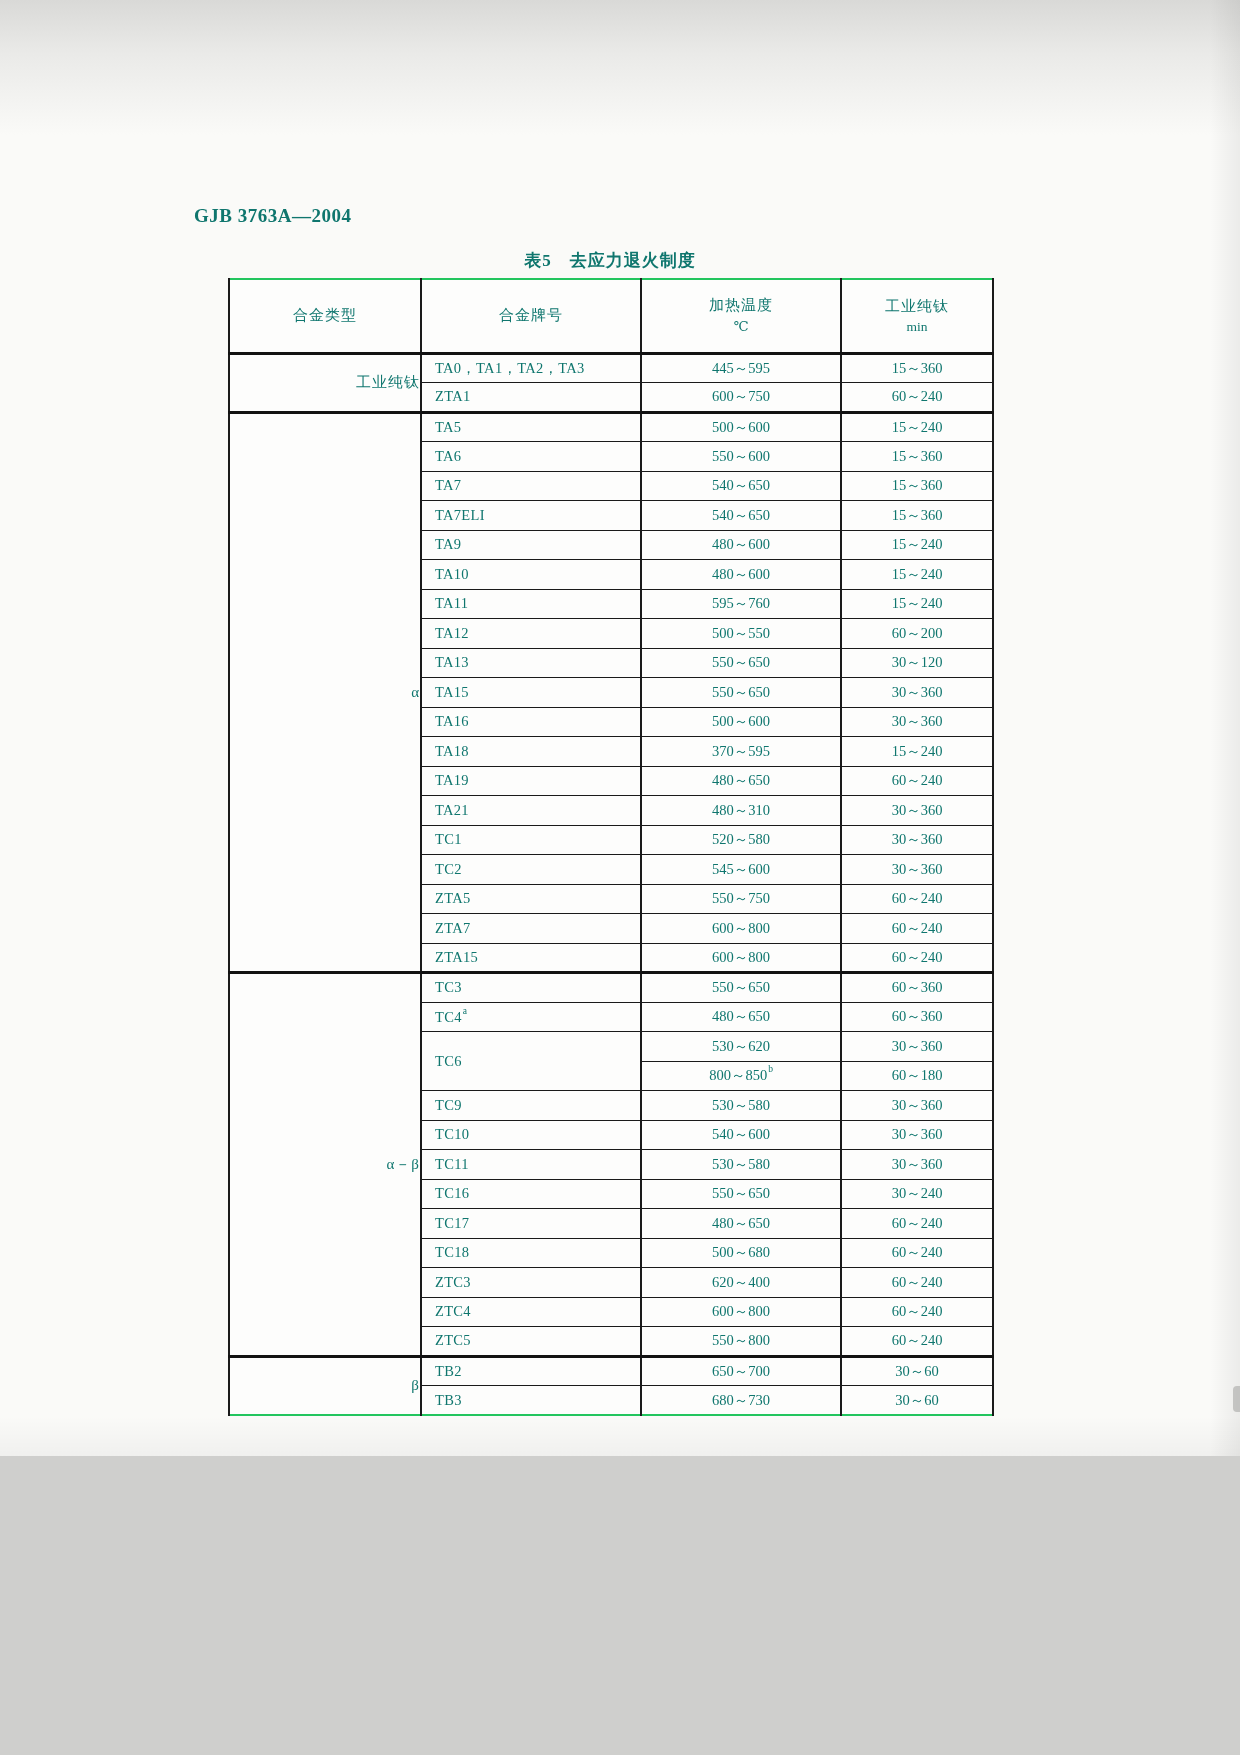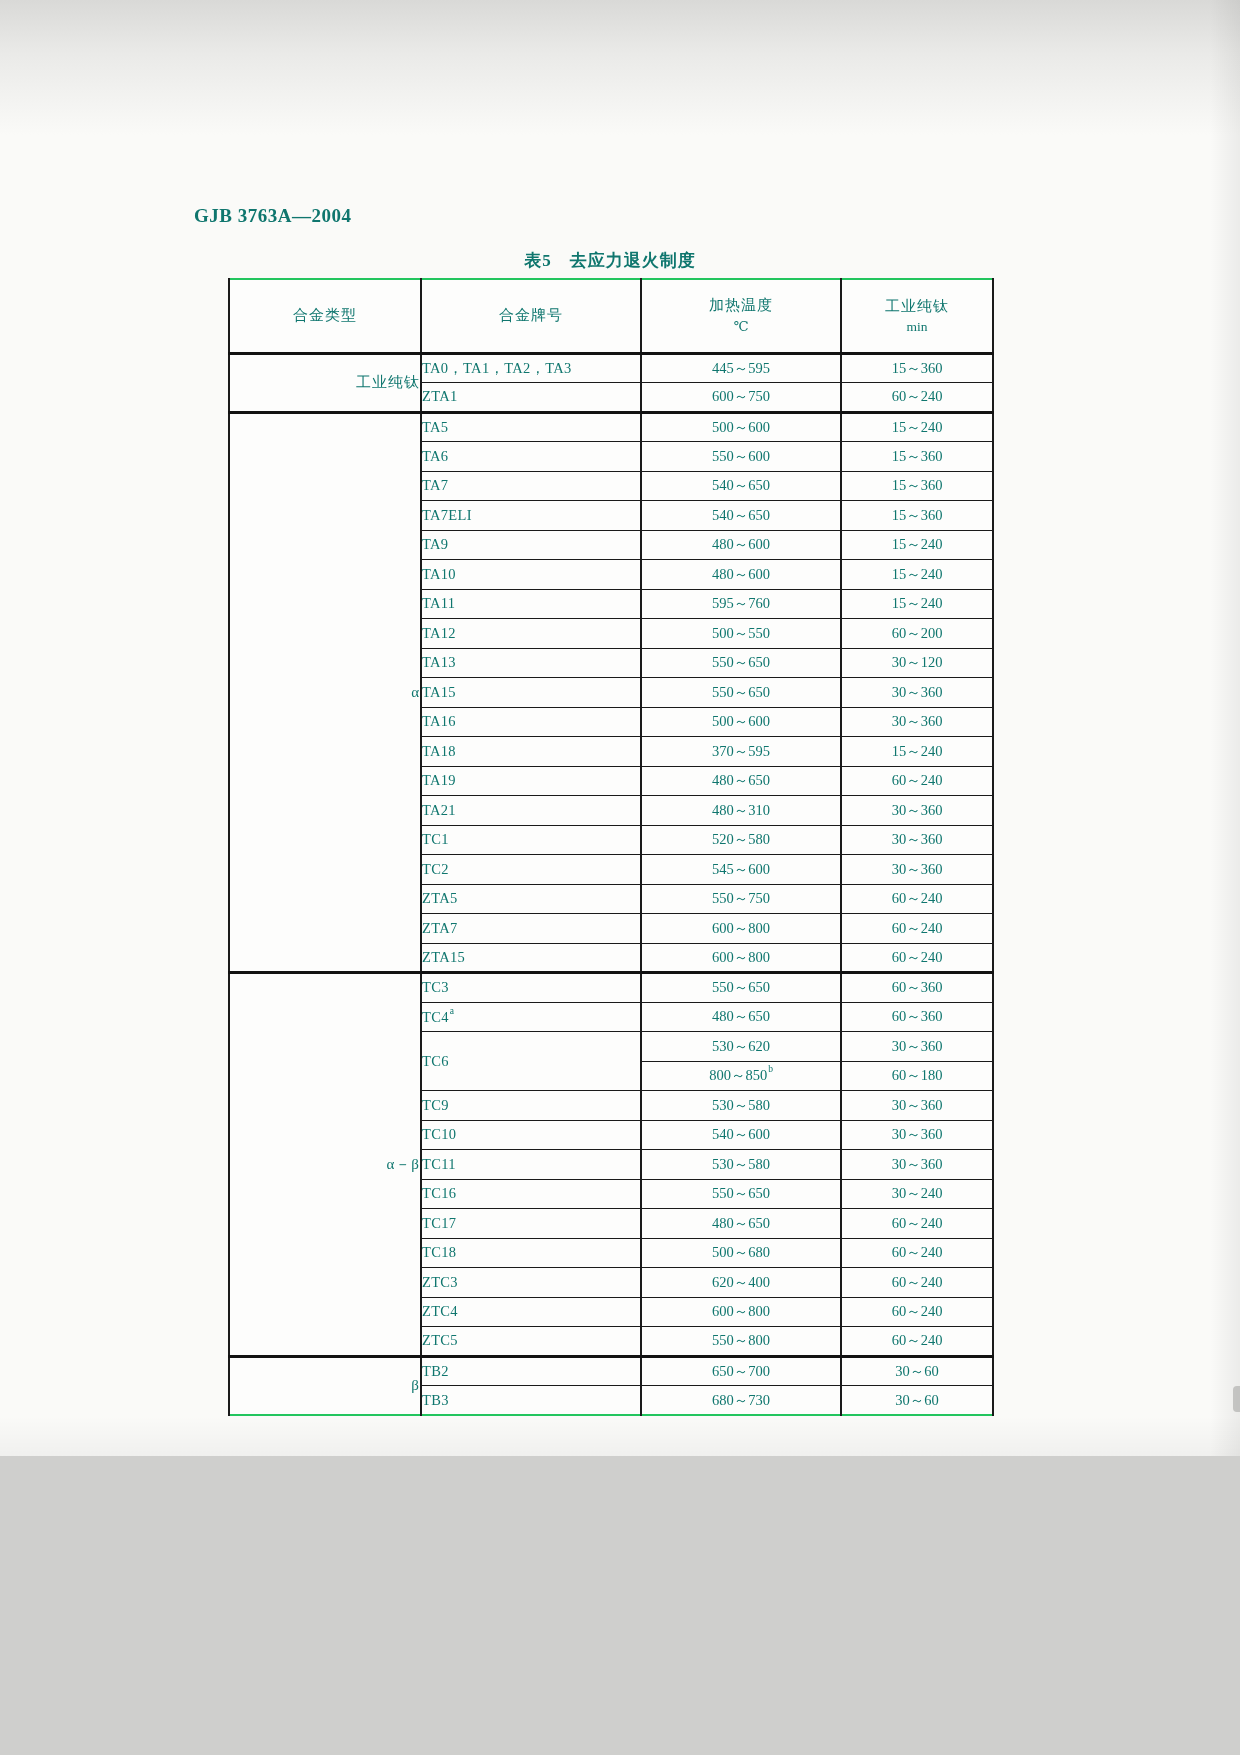--- a/index.html
+++ b/index.html
@@ -45,21 +45,21 @@
   }
   .annealing thead th {
     border-bottom:3px solid #121212;
     height:74px; font-weight:normal; text-align:center;
   }
   .th-wrap { display:flex; flex-direction:column; align-items:center; justify-content:center; gap:3px; }
   .th-label { font-size:15px; letter-spacing:1px; }
   .th-unit  { font-size:13.5px; }
   .annealing td { height:29.5px; font-size:14.5px; text-align:center; }
   .annealing td.col-type  { text-align:right; font-size:15px; letter-spacing:1px; }
-  .annealing td.col-grade { text-align:left; letter-spacing:.3px; }
+  .annealing td.col-grade { text-align:left; padding-left:13px; letter-spacing:.3px; }
   tr.group-start td { border-top:3px solid #121212; }
   .sup { font-size:9.5px; vertical-align:super; position:relative; top:-2px; margin-left:1px; }
   .page-no { position:absolute; left:201px; top:1486px; font-size:15px; }
 </style>
 </head>
 <body>
 
 <div class="canvas">
   <div class="scan-top"></div>
   <div class="scan-right"></div>

